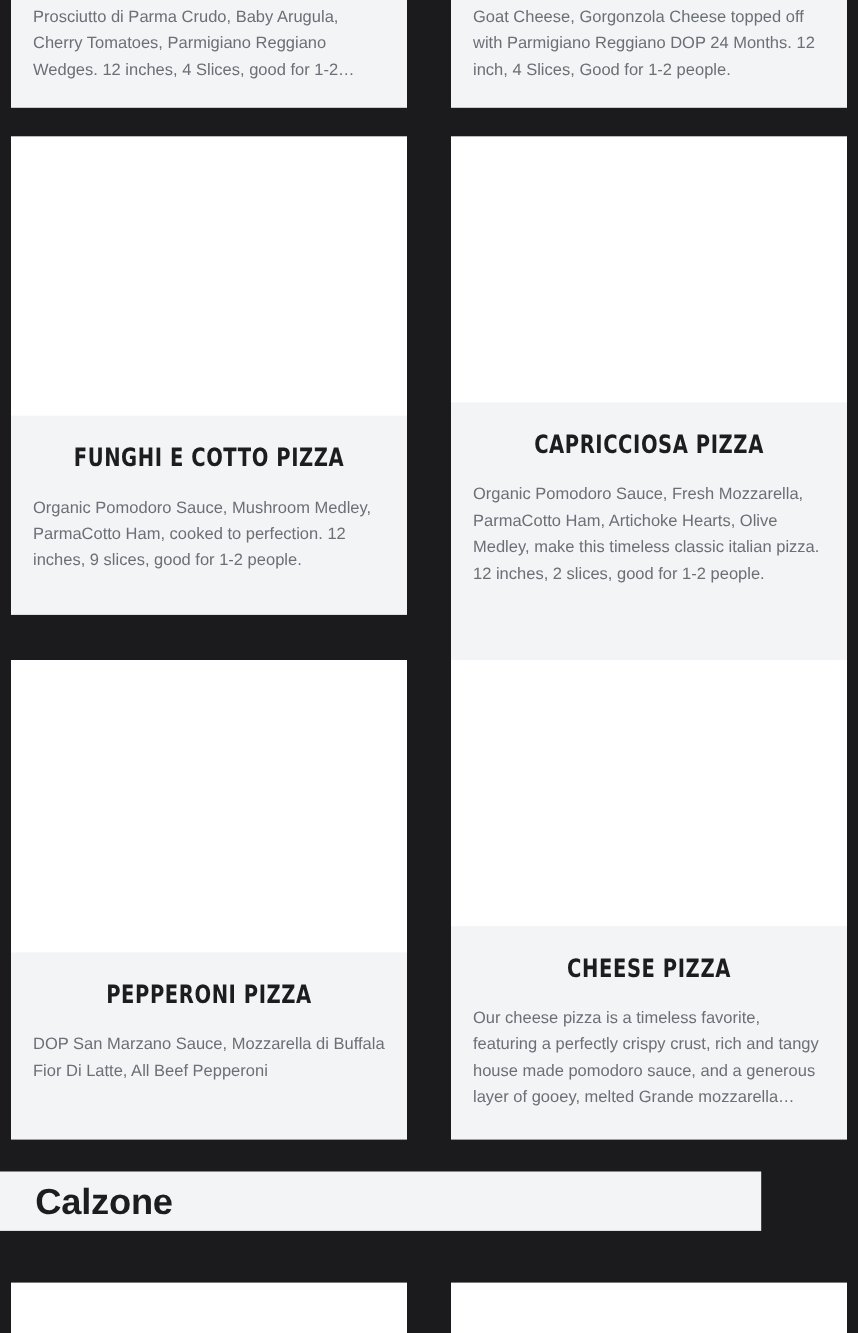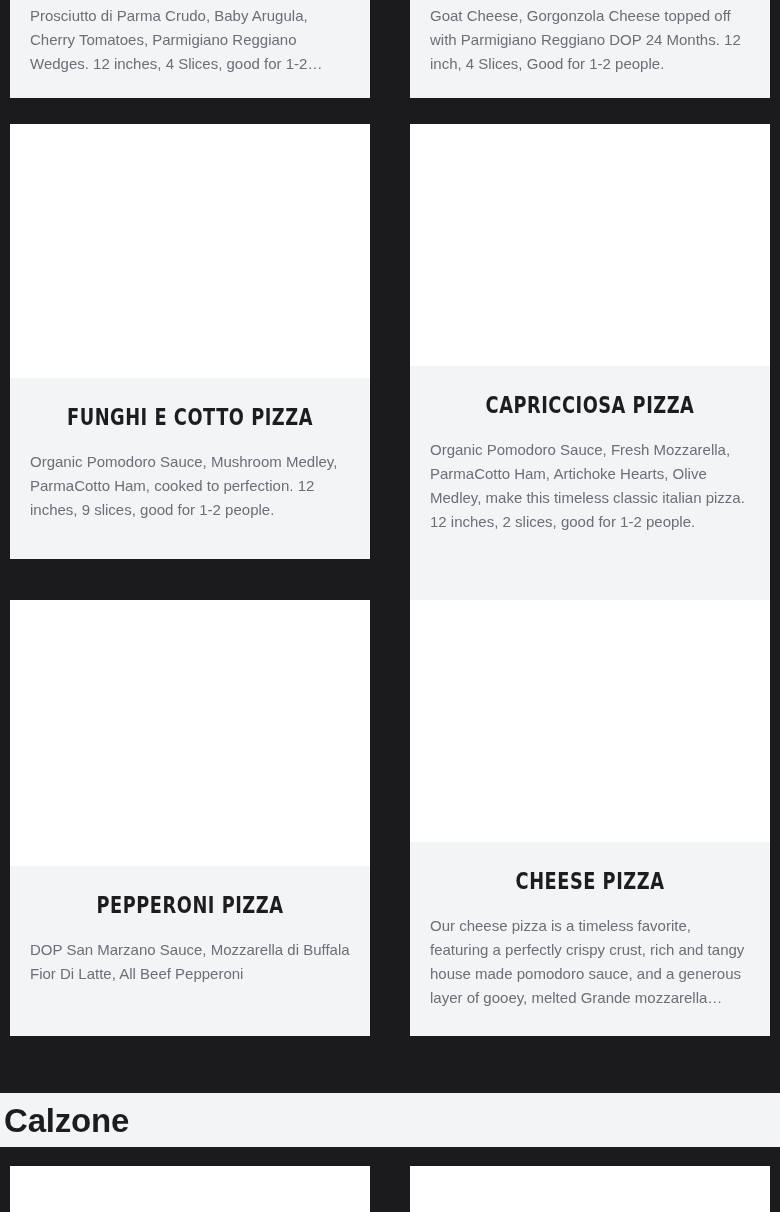--- a/index.html
+++ b/index.html
@@ -97,26 +97,25 @@
     background: #f3f4f6;
     padding: 0 20px 22px 20px;
   }
 
   .top-card .card-desc { padding-top: 0; }
 
   
   .section-band {
     position: absolute;
     left: 0;
-    width: 780px;
+    width: 692px;
     background: #f3f4f6;
     display: flex;
     align-items: center;
-    padding-left: 4px;
-    margin-top: 28px;
+    padding-left: 32px;
   }
 
   .section-title {
     font-family: "Liberation Sans", sans-serif;
     font-weight: 700;
     font-size: 33px;
     line-height: 1;
     color: #1d1d1f;
     letter-spacing: -0.2px;
   }

